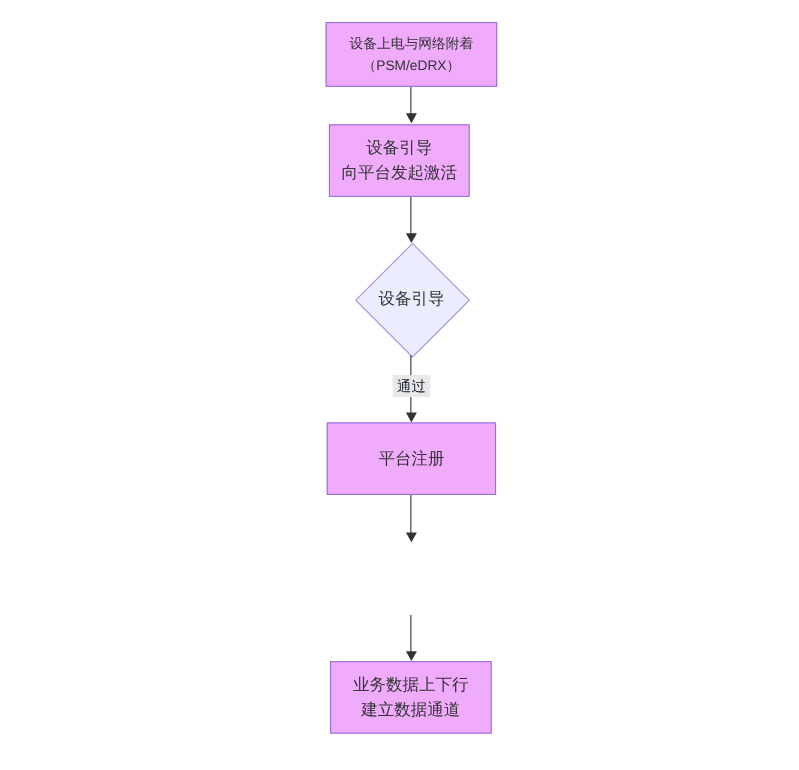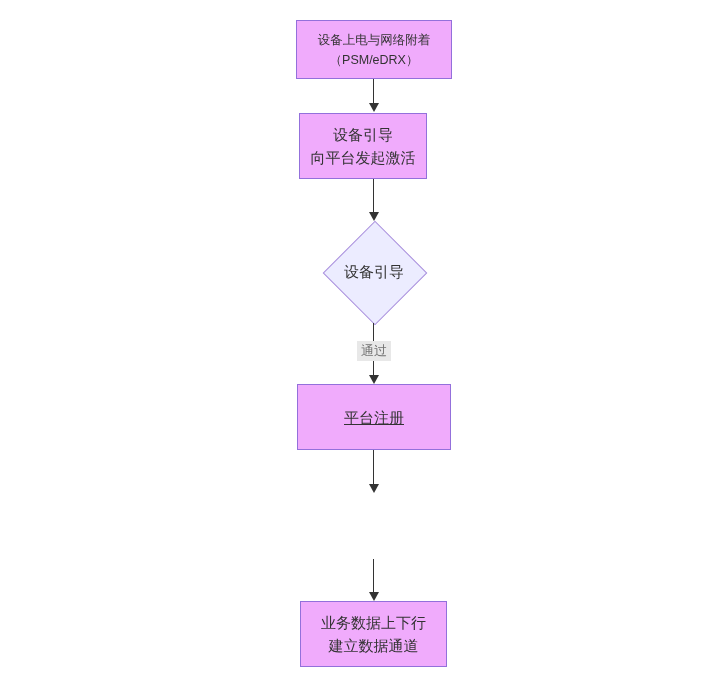--- a/index.html
+++ b/index.html
@@ -32,21 +32,21 @@
   }
   .node.small-text {
     font-size: 12.5px;
     line-height: 20px;
   }
   .node span { display: block; white-space: nowrap; }
 
   
   .n-attach   { left: 296px; top:  20px; width: 156px; height: 59px; }
   .n-boot     { left: 299px; top: 113px; width: 128px; height: 66px; }
-  .n-register { left: 297px; top: 384px; width: 154px; height: 66px; text-decoration: underline; }
+  .n-register { left: 297px; top: 384px; width: 154px; height: 66px; }
   .n-channel  { left: 297px; top: 493px; width: 154px; height: 66px; }
   .n-service  { left: 300px; top: 601px; width: 147px; height: 66px; }
 
   
   .diamond-shape {
     position: absolute;
     left: 338px; top: 236px;
     width: 72px; height: 72px;
     background: #ececff;
     border: 1px solid #a98fdd;
@@ -88,21 +88,21 @@
   .a3 { top: 375px; }
   .a4 { top: 484px; }
   .a5 { top: 592px; }
 
   
   .edge-label {
     position: absolute;
     left: 357px; top: 341px;
     padding: 2px 4px;
     background: #e8e8e8;
-    color: #737373;
+    color: #0f172a;
     font-size: 13px;
     line-height: 16px;
     white-space: nowrap;
     z-index: 2;
   }
 </style>
 </head>
 <body>
 
 <div class="canvas">

